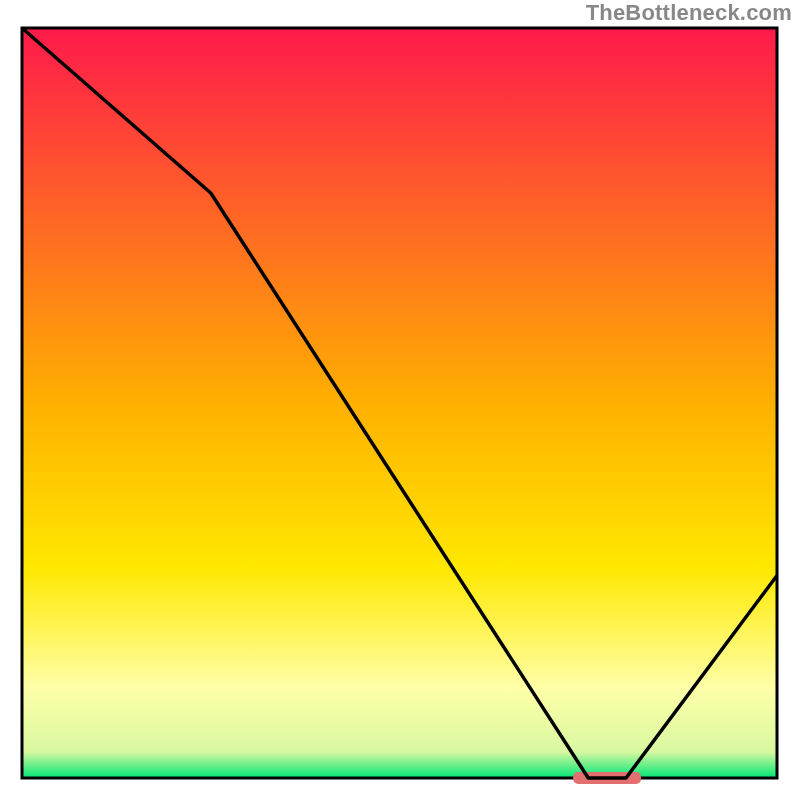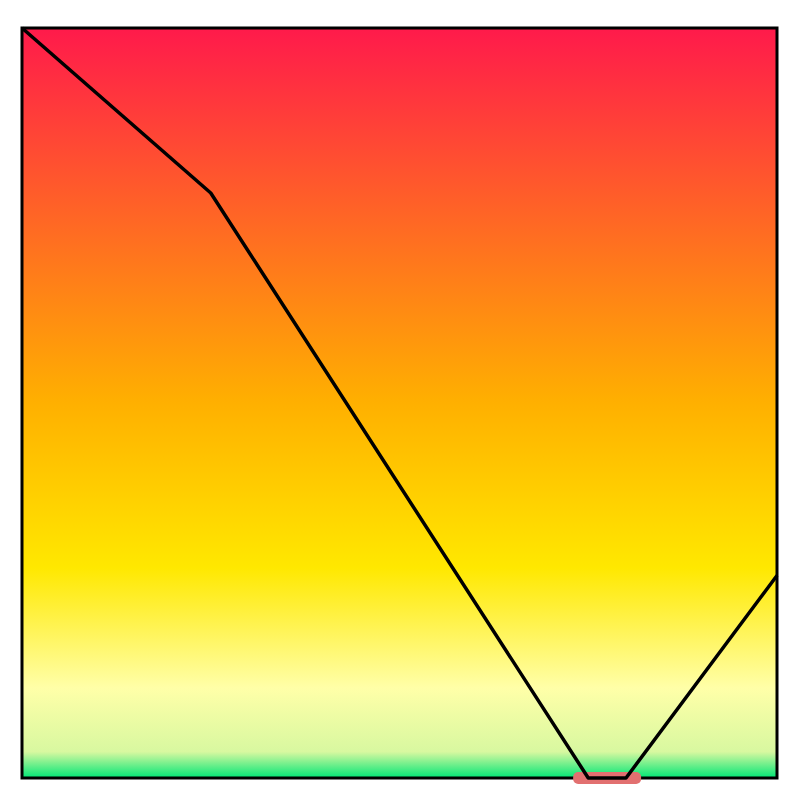--- a/index.html
+++ b/index.html
@@ -28,20 +28,21 @@
   svg {
     position: absolute;
     top: 0;
     left: 0;
   }
 </style>
 </head>
 <body>
 
 <div class="container">
+  <div class="watermark">TheBottleneck.com</div>
 
   <svg id="chart-svg" width="800" height="800" viewBox="0 0 800 800">
     <defs>
       <linearGradient id="bg-grad" x1="0" y1="0" x2="0" y2="1">
           <stop offset="0%" stop-color="#ff1a4b"></stop>
           <stop offset="50%" stop-color="#ffb000"></stop>
           <stop offset="72%" stop-color="#ffe800"></stop>
           <stop offset="88%" stop-color="#ffffa8"></stop>
           <stop offset="96.5%" stop-color="#d8f8a0"></stop>
           <stop offset="100%" stop-color="#00e676"></stop>

